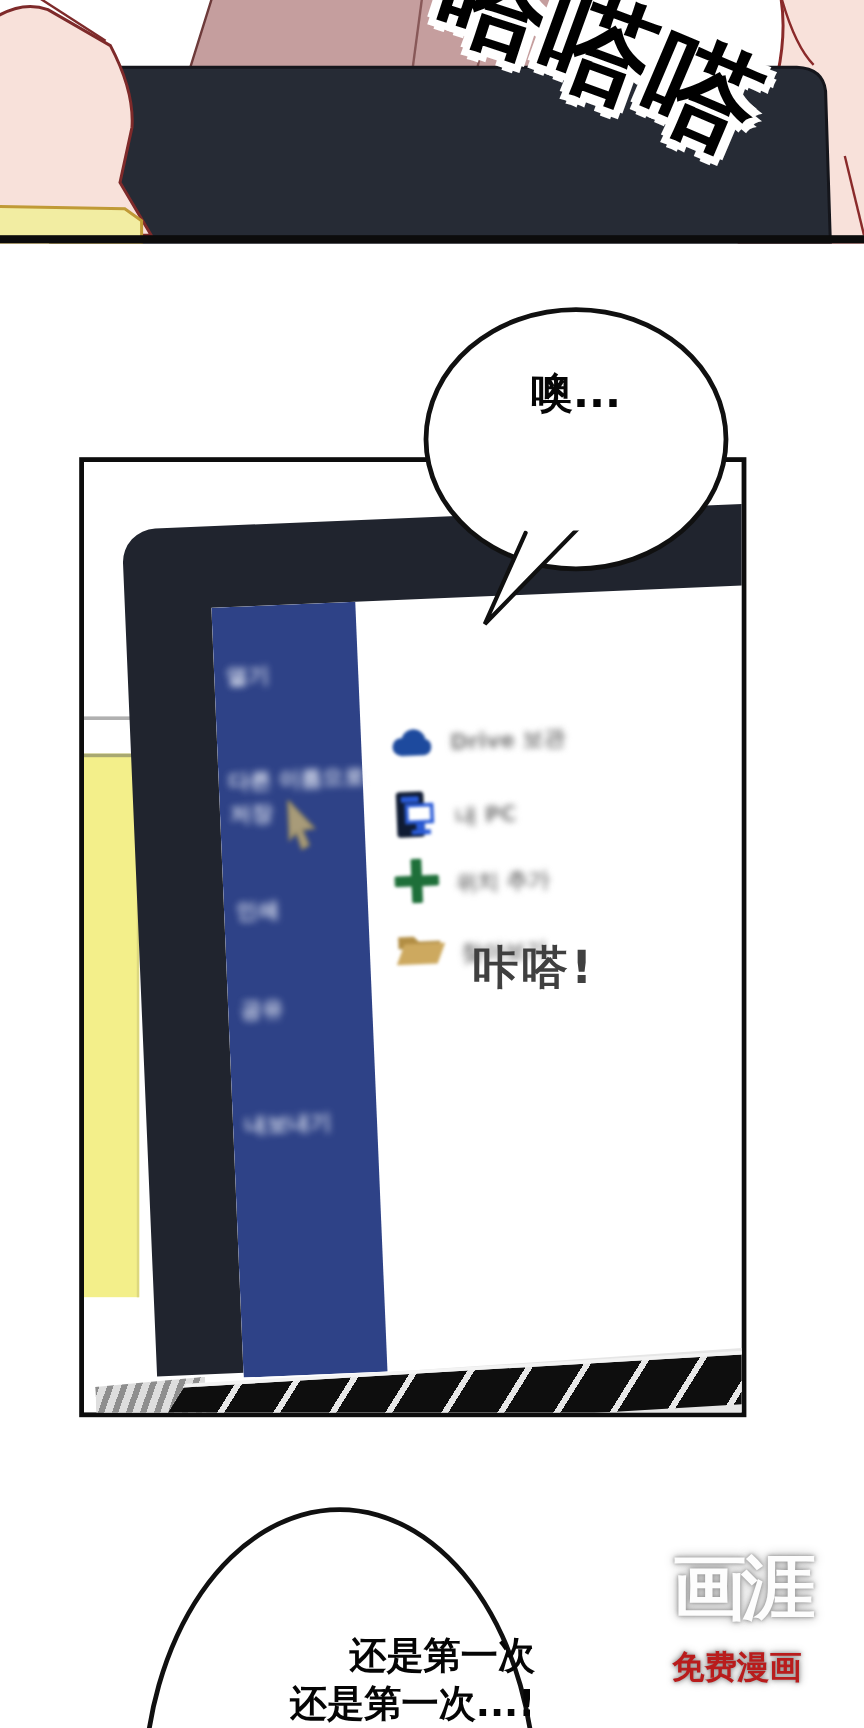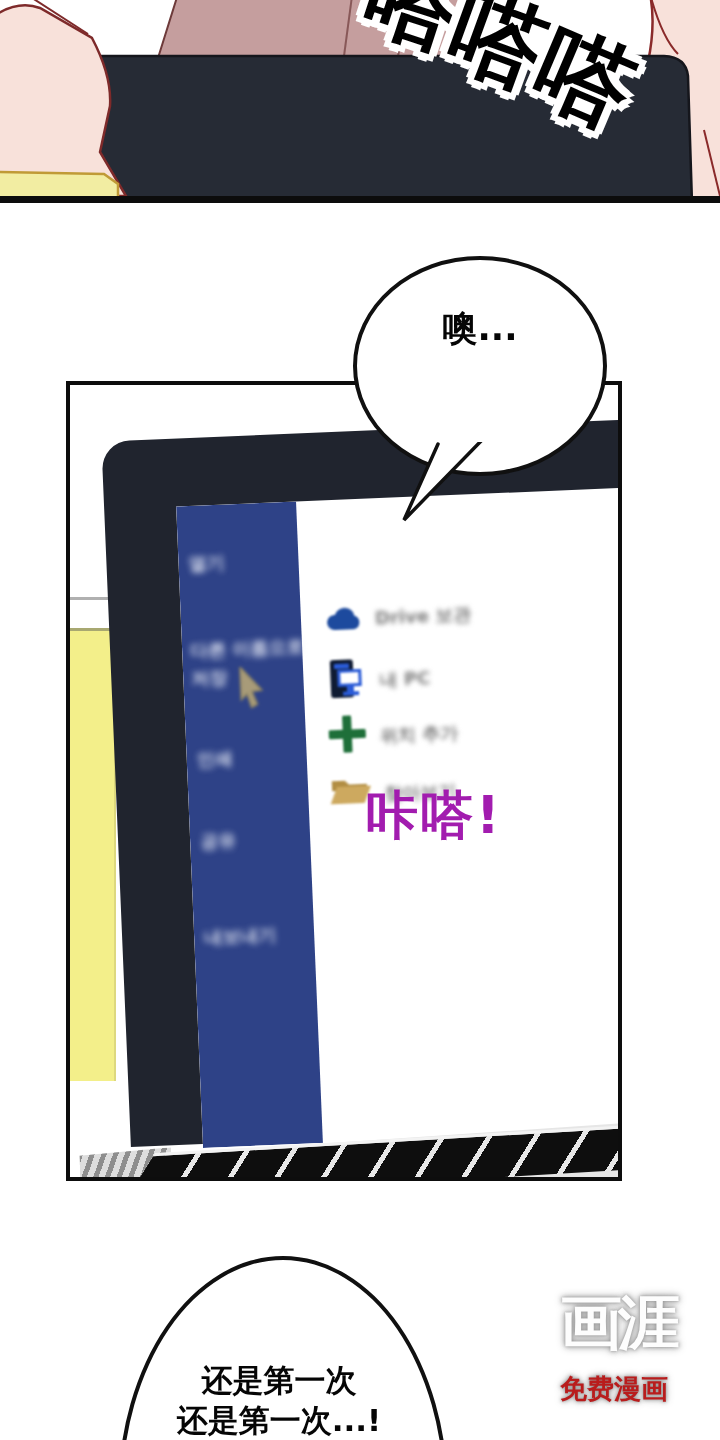--- a/index.html
+++ b/index.html
@@ -36,32 +36,32 @@
   .icon-blur{filter:blur(1.2px);}
   .cursor-wrap{left:54px;top:163px;width:30px;height:46px;filter:blur(1.8px);}
   .deck{left:0;top:744px;width:640px;height:60px;background:#e6e6e6;
         clip-path:polygon(0 28%,100% 0,100% 100%,0 100%);}
   .keys{left:58px;top:752px;width:585px;height:42px;
         background:repeating-linear-gradient(90deg,#0e0e0e 0 42px,#e8e8e8 42px 48px);
         transform:skewX(-35deg) rotate(-1deg);border-top:3px solid #f3f3f3;}
   .vent{left:-6px;top:752px;width:92px;height:46px;
         background:repeating-linear-gradient(112deg,#8e8e8e 0 5px,#dedede 5px 11px);
         clip-path:polygon(0 10%,100% 0,100% 100%,0 100%);}
-  .sfx-click{left:296px;top:396px;font-size:52px;font-weight:900;color:#a21caf;
+  .sfx-click{left:324px;top:396px;font-size:38px;font-weight:900;color:#404040;
              letter-spacing:3px;white-space:nowrap;}
 
   
   .bubble1{left:353px;top:256px;width:246px;height:212px;background:#fff;
            border:4px solid #101010;border-radius:50%;z-index:30;}
   .bubble1-text{left:353px;top:308px;width:254px;text-align:center;z-index:32;
                 font-size:35px;font-weight:700;color:#050505;line-height:41px;}
   .tail1{left:392px;top:442px;width:100px;height:84px;z-index:31;}
   .bubble2{left:118px;top:1256px;width:322px;height:470px;background:#fff;
            border:4px solid #101010;border-radius:50%;z-index:20;}
-  .bubble2-text{left:112px;top:1360px;width:334px;text-align:center;z-index:22;
+  .bubble2-text{left:112px;top:1360px;width:334px;text-align:right;z-index:22;
                 font-size:31px;font-weight:700;color:#050505;line-height:40px;}
 
   
   .watermark{left:560px;top:1290px;width:168px;text-align:left;z-index:40;}
   .wm-logo{font-size:62px;font-weight:900;letter-spacing:-4px;color:#fdfdfd;
            line-height:66px;transform:scaleY(.95);
            text-shadow:0 0 5px #8f8f8f,0 0 10px #aeaeae,0 0 2px #bdbdbd;}
   .wm-tag{font-size:27px;font-weight:700;color:#b91c1c;margin-top:15px;
           text-shadow:0 0 4px #8f8f8f,0 0 8px #b2b2b2,0 0 2px #c0c0c0;}
 </style>

